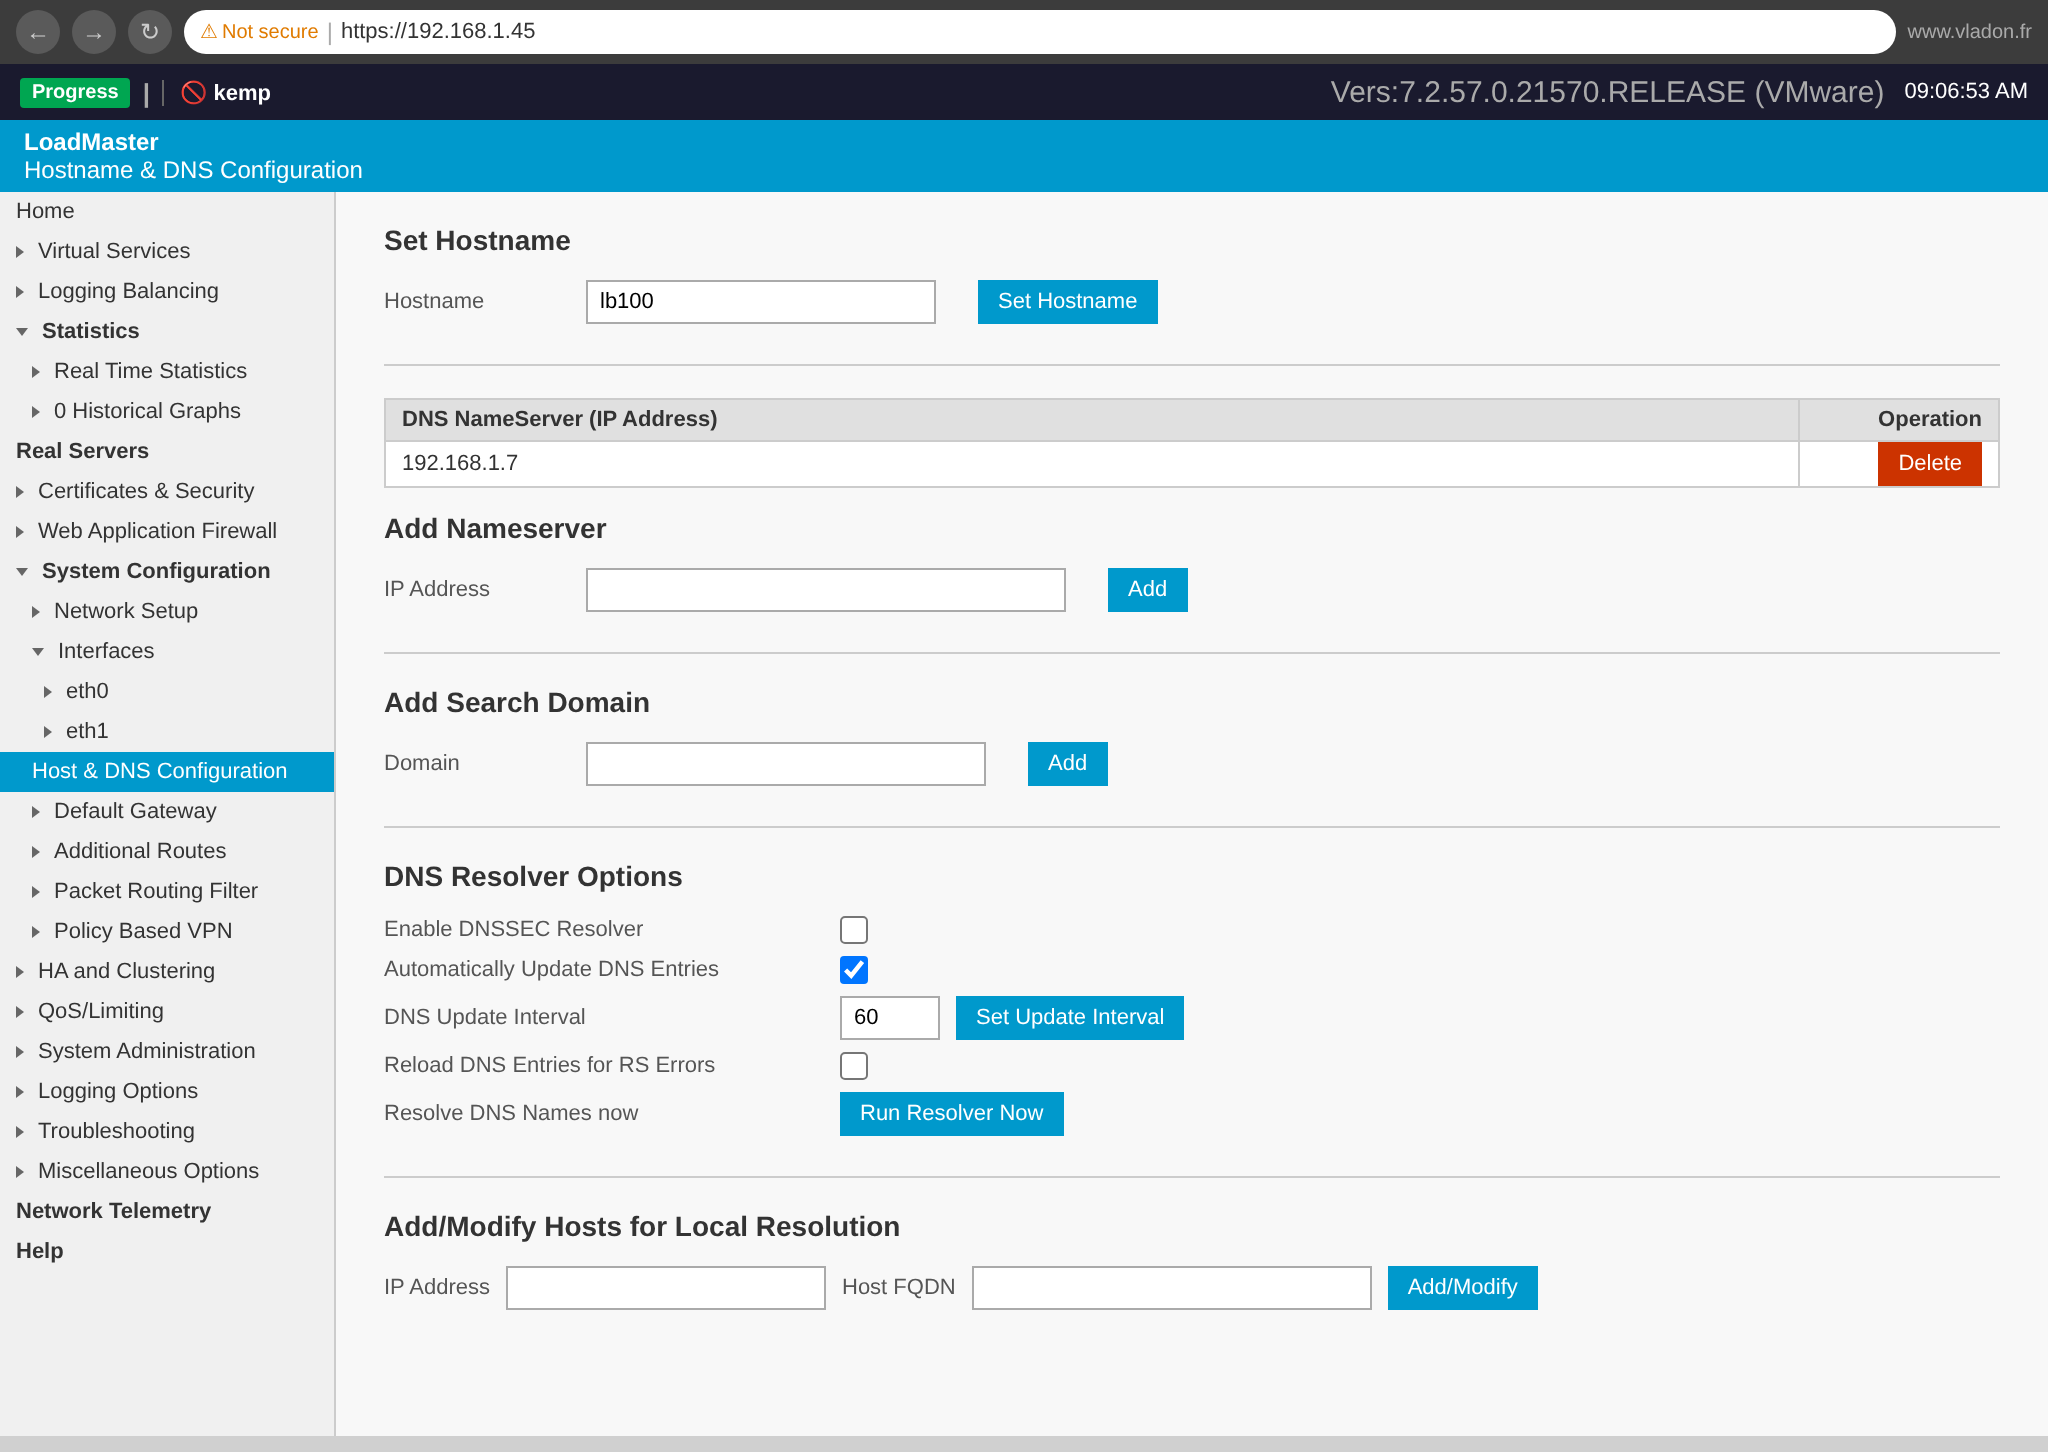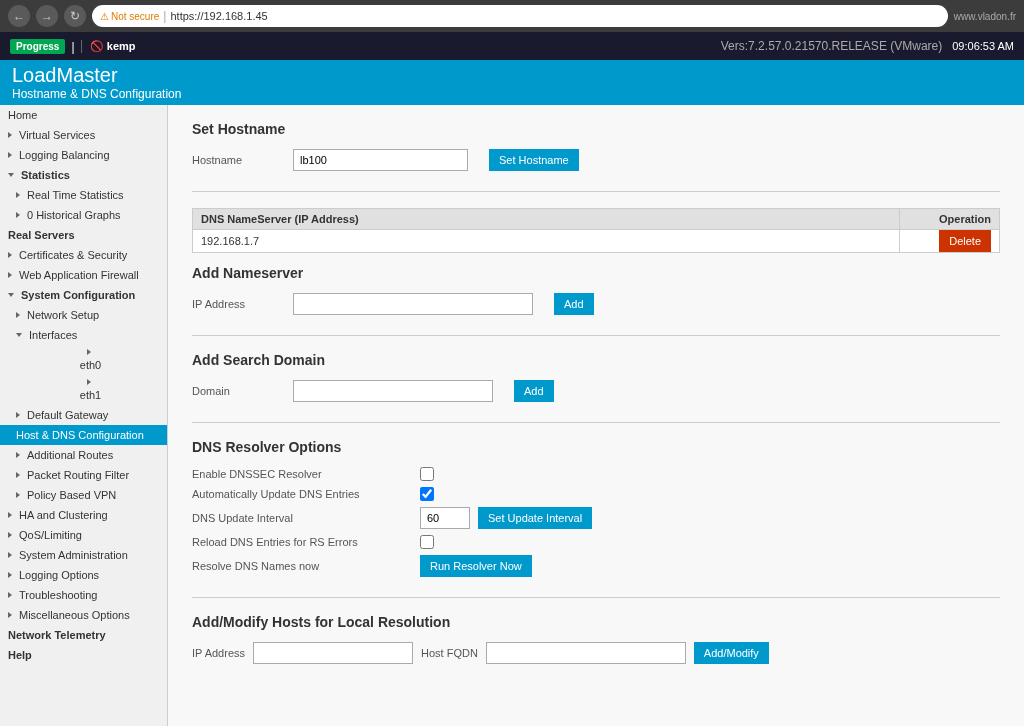--- a/index.html
+++ b/index.html
@@ -14,36 +14,36 @@
     .url-text { color: #333; font-size: 11px; }
     .watermark { color: #aaa; font-size: 10px; margin-left: auto; }
 
     
     .top-banner { background: #1a1a2e; height: 28px; display: flex; align-items: center; justify-content: space-between; padding: 0 10px; }
     .brand-area { display: flex; align-items: center; gap: 8px; }
     .brand-logo { color: #fff; font-size: 13px; font-weight: bold; display: flex; align-items: center; gap: 4px; }
     .brand-progress { background: #00a651; color: #fff; padding: 2px 6px; font-size: 10px; font-weight: bold; border-radius: 2px; }
     .brand-kemp { color: #fff; font-size: 11px; border-left: 1px solid #666; padding-left: 8px; }
     .top-right-info { color: #ccc; font-size: 10px; display: flex; align-items: center; gap: 10px; }
-    .version-info { color: #aaa; font-size: 12px; }
+    .version-info { color: #aaa; font-size: 15px; }
 
     
     .app-header { background: #0099cc; padding: 4px 12px; }
-    .app-title { color: #fff; font-size: 20px; font-weight: normal; }
+    .app-title { color: #fff; font-size: 12px; font-weight: bold; }
     .app-subtitle { color: #fff; font-size: 12px; }
 
     
     .layout { display: flex; height: calc(726px - 32px - 28px - 44px); }
 
     
     .sidebar { width: 168px; background: #f0f0f0; border-right: 1px solid #ccc; overflow-y: auto; font-size: 11px; flex-shrink: 0; }
     .sidebar-item { padding: 4px 8px; cursor: pointer; color: #333; display: flex; align-items: center; gap: 4px; }
     .sidebar-item.active { background: #0099cc; color: #fff; }
     .sidebar-item.subsection { padding-left: 16px; }
-    .sidebar-item.sub2 { padding-left: 22px; flex-direction: column; }
+    .sidebar-item.sub2 { padding-left: 22px; }
 
     
     .main-content { flex: 1; background: #f8f8f8; overflow-y: auto; padding: 16px 24px; }
 
     
     .section { margin-bottom: 20px; }
     .section-title { font-size: 14px; font-weight: bold; color: #333; margin-bottom: 12px; }
     .section-divider { border: none; border-top: 1px solid #ccc; margin: 16px 0; }
 
     
@@ -169,26 +169,26 @@
       <span>Interfaces</span>
     </div>
     <div class="sidebar-item sub2">
       <span class="small-arrow-right"></span>
       <span>eth0</span>
     </div>
     <div class="sidebar-item sub2">
       <span class="small-arrow-right"></span>
       <span>eth1</span>
     </div>
-    <div class="sidebar-item subsection">
-      <span class="small-arrow-right"></span>
-      <span>Default Gateway</span>
-    </div>
     <div class="sidebar-item subsection active">
       <span>Host &amp; DNS Configuration</span>
+    </div>
+    <div class="sidebar-item subsection">
+      <span class="small-arrow-right"></span>
+      <span>Default Gateway</span>
     </div>
     <div class="sidebar-item subsection">
       <span class="small-arrow-right"></span>
       <span>Additional Routes</span>
     </div>
     <div class="sidebar-item subsection">
       <span class="small-arrow-right"></span>
       <span>Packet Routing Filter</span>
     </div>
     <div class="sidebar-item subsection">

